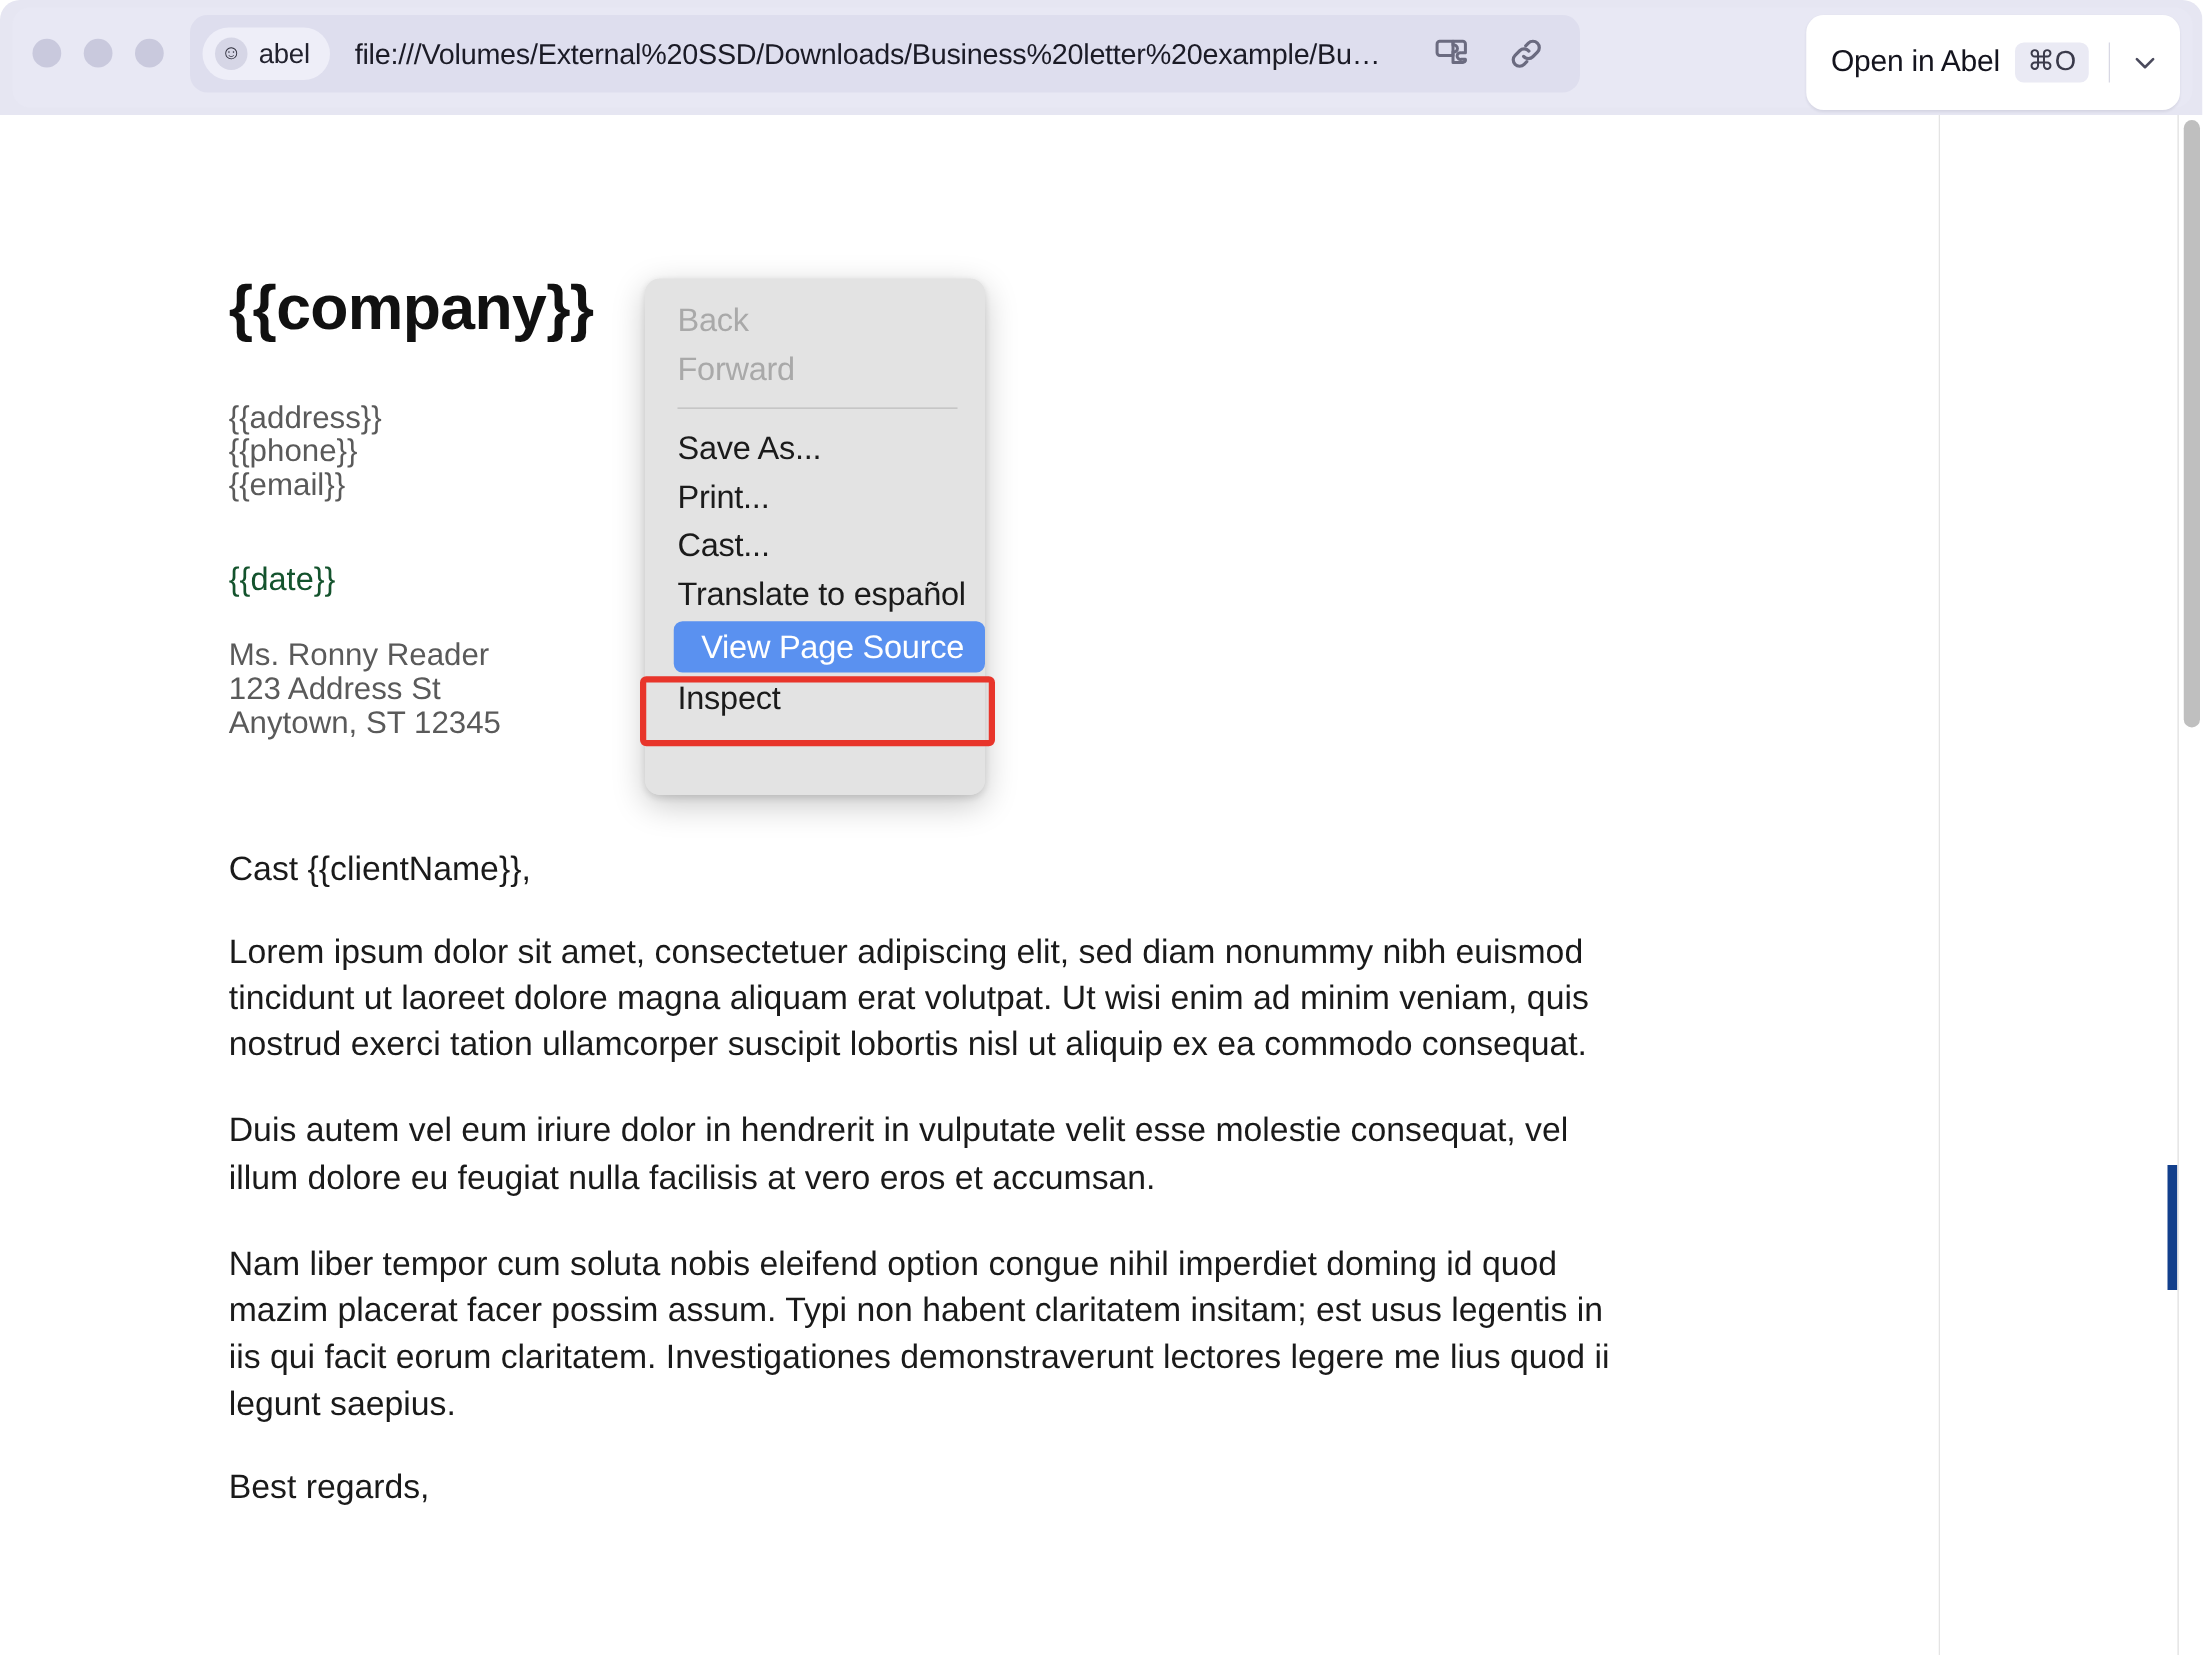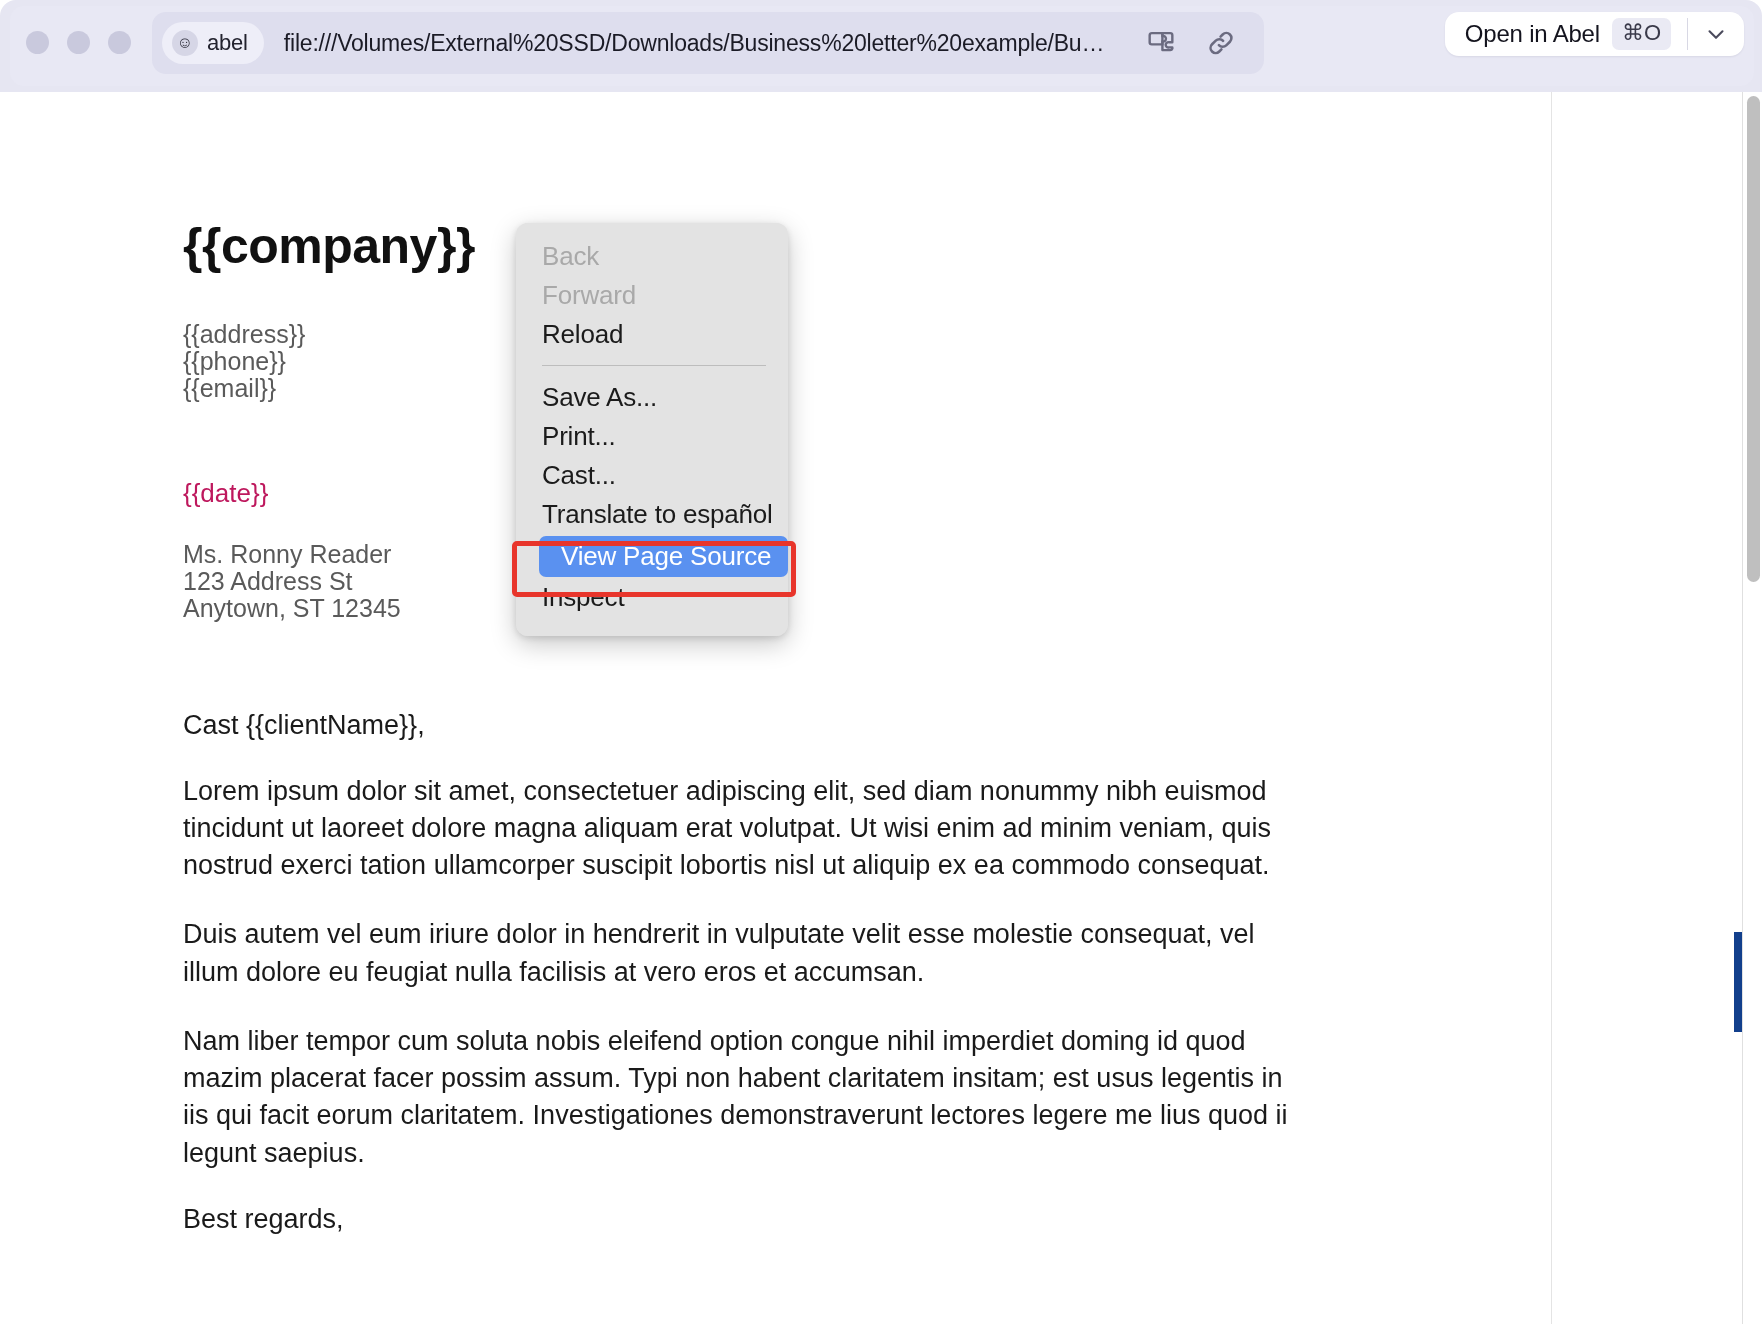--- a/index.html
+++ b/index.html
@@ -101,21 +101,21 @@
     display: flex;
     align-items: center;
     gap: 26px;
     padding-right: 26px;
   }
   .url-icon { width: 34px; height: 34px; display: block; color: #6b6b80; }
 
   .open-in-abel {
     position: absolute;
     right: 18px; top: 12px;
-    height: 44px;
+    height: 76px;
     background: #ffffff;
     border-radius: 14px;
     display: flex;
     align-items: center;
     padding: 0 6px 0 20px;
     z-index: 3;
     box-shadow: 0 1px 2px rgba(30,30,60,0.08);
   }
   .oia-label {
     font-size: 24px;
@@ -179,23 +179,23 @@
 
   .contact-block {
     margin-top: 48px;
     font-size: 25px;
     line-height: 1.0;
     color: #5a5a5a;
   }
   .contact-block div { padding: 1px 0; }
 
   .letter-date {
-    margin-top: 78px;
+    margin-top: 48px;
     font-size: 26px;
-    color: #be185d;
+    color: #14532d;
     line-height: 1.0;
   }
 
   .recipient-block {
     margin-top: 35px;
     font-size: 25px;
     line-height: 1.0;
     color: #5a5a5a;
   }
   .recipient-block div { padding: 1px 0; }
@@ -407,23 +407,20 @@
 
   <div class="ctx-shadow"></div>
   <div class="ctx-menu">
 
     <div class="ctx-item disabled">
       <span>Back</span>
     </div>
     <div class="ctx-item disabled">
       <span>Forward</span>
     </div>
-    <div class="ctx-item">
-      <span>Reload</span>
-    </div>
 
     <div class="ctx-sep"></div>
 
     <div class="ctx-item">
       <span>Save As...</span>
     </div>
     <div class="ctx-item">
       <span>Print...</span>
     </div>
     <div class="ctx-item">

